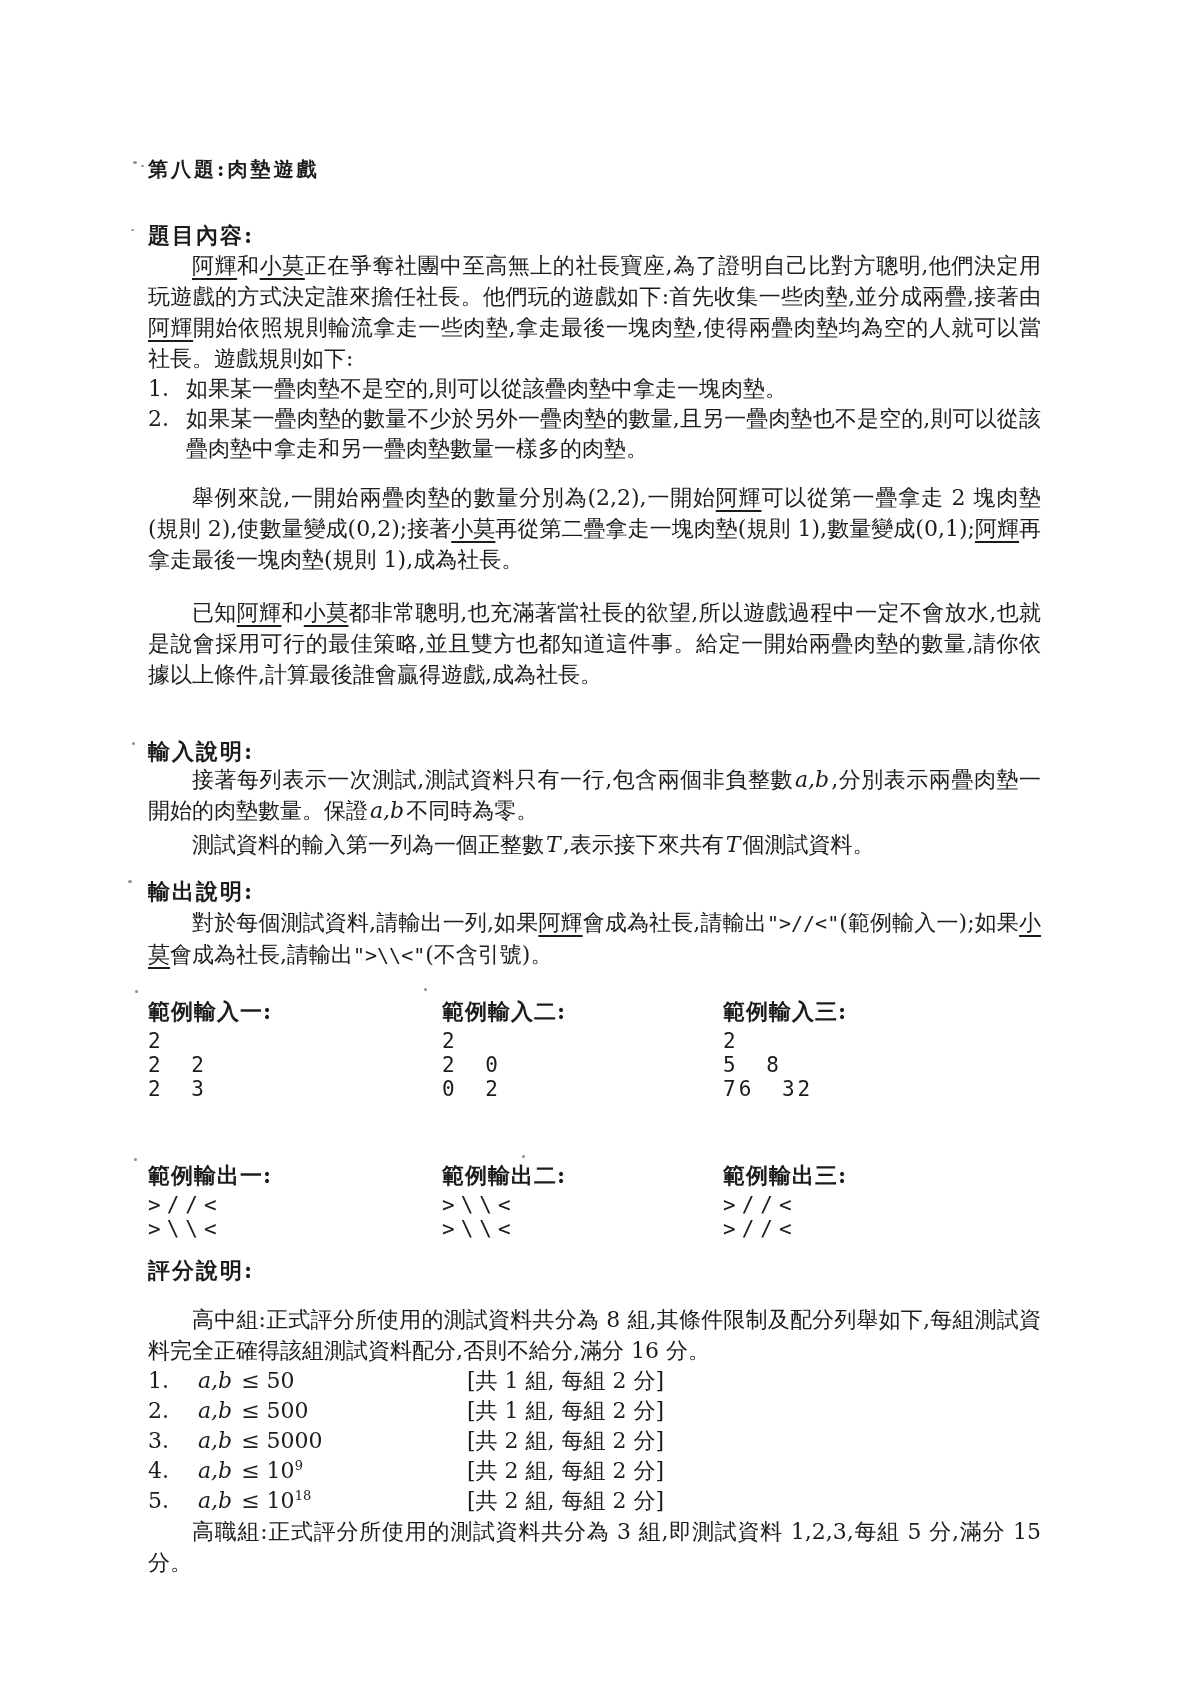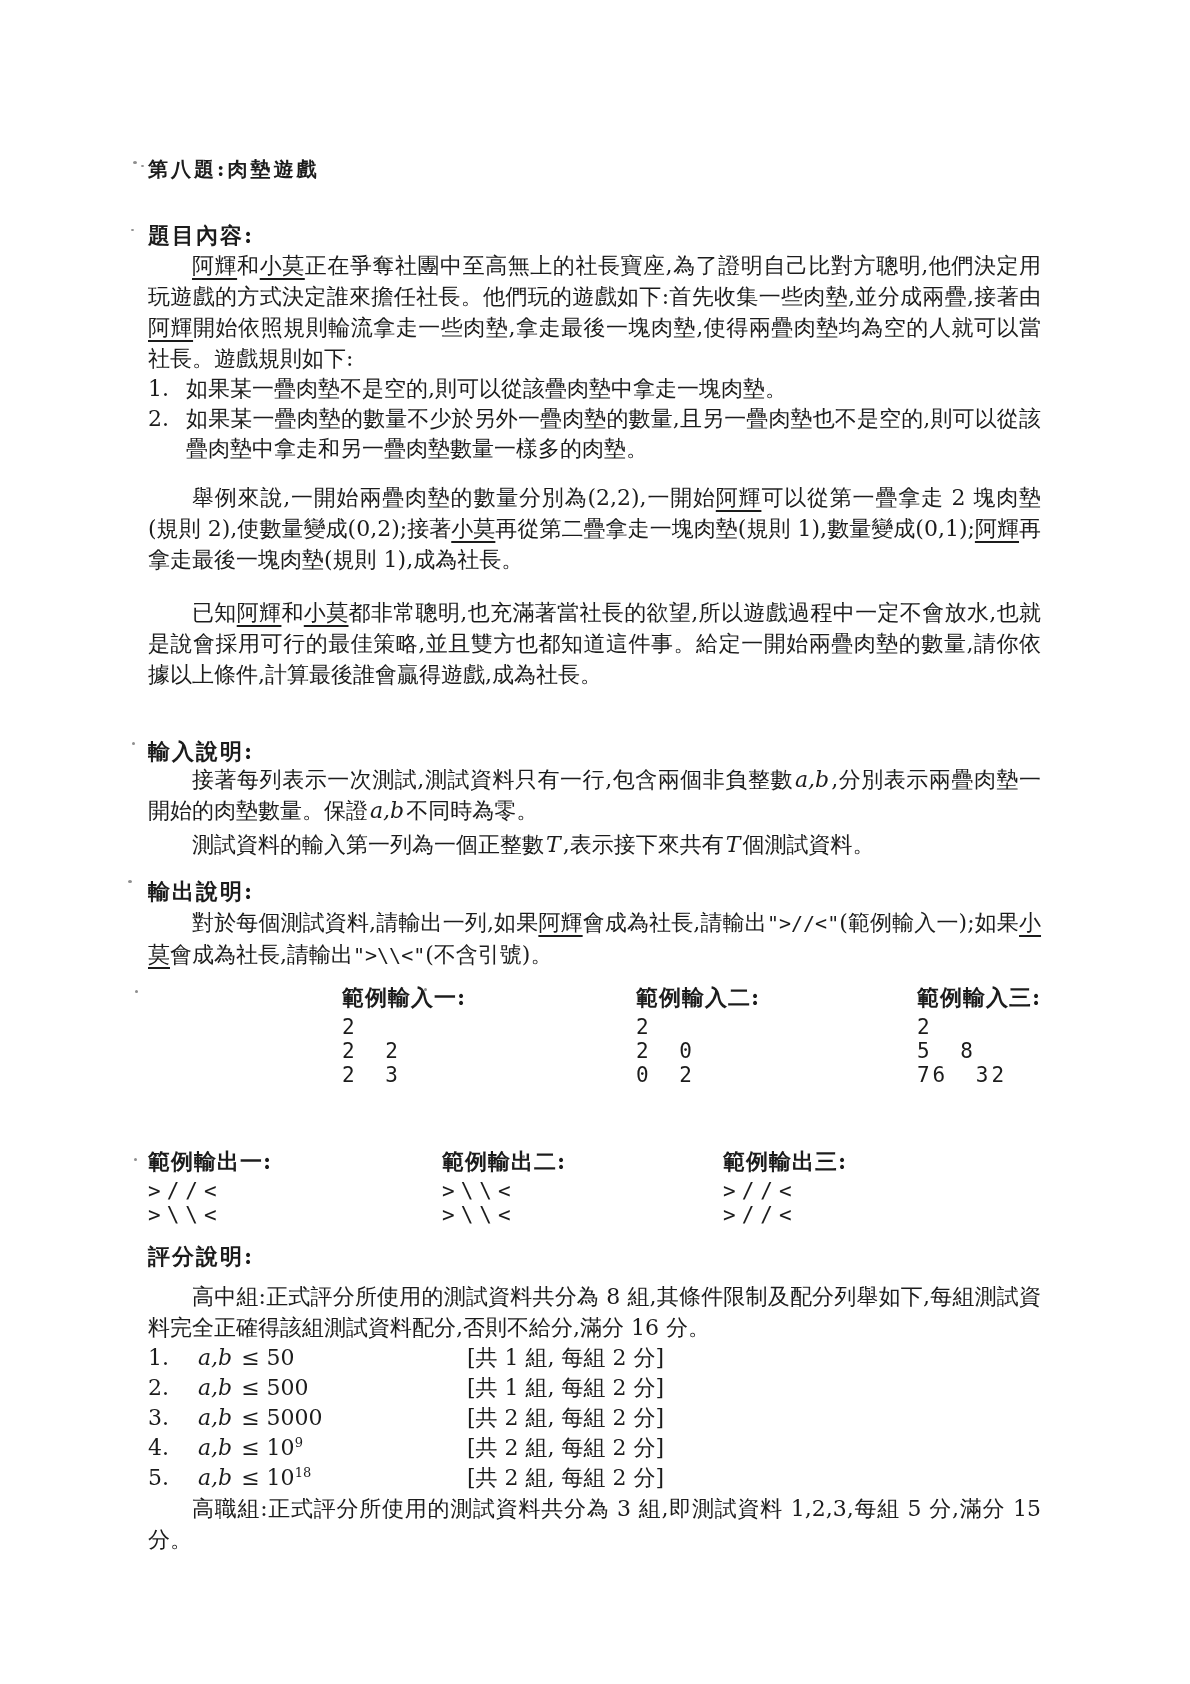--- a/index.html
+++ b/index.html
@@ -14,30 +14,30 @@
   #input-heading{margin-top:48px;}
   #output-heading{margin-top:18px;}
   #scoring-heading{margin-top:16px;}
   p.body{margin:0;font-size:22px;line-height:31px;text-align:justify;}
   .indent{text-indent:44px;}
   #problem-p1{margin-top:2px;}
   #problem-p2{margin-top:18px;}
   #problem-p3{margin-top:22px;}
   #input-p1{margin-top:3px;}
   #output-p1{margin-top:3px;}
-  #scoring-p1{margin-top:12px;}
+  #scoring-p1{margin-top:21px;}
   .rule{display:flex;font-size:22px;line-height:30px;}
   .rule-num{width:38px;flex:none;}
   .rule-text{flex:1;text-align:justify;}
   .uname{text-decoration:underline;text-underline-offset:5px;text-decoration-thickness:1.5px;font-family:Liberation Serif, serif;}
   .math{font-style:italic;padding:0 2px;}
   .mono-inline{font-family:"DejaVu Sans Mono","Liberation Mono",monospace;font-size:20px;}
   sup{font-size:13px;line-height:0;}
   .samples-row{display:flex;}
-  #inputs-row{margin-top:14px;justify-content:flex-end;}
+  #inputs-row{margin-top:28px;}
   #outputs-row{margin-top:62px;}
   .sample-col{flex:none;}
   .sample-col.c1{width:294px;}
   .sample-col.c2{width:281px;}
   .sample-col.c3{width:auto;}
   .sample-col h3{margin:0;font-size:22px;line-height:24px;font-weight:bold;letter-spacing:1px;}
   .sample-col pre{
     margin:6px 0 0 0;font-family:"DejaVu Sans Mono","Liberation Mono",monospace;
     font-size:21px;line-height:24px;letter-spacing:3px;word-spacing:12px;
   }

